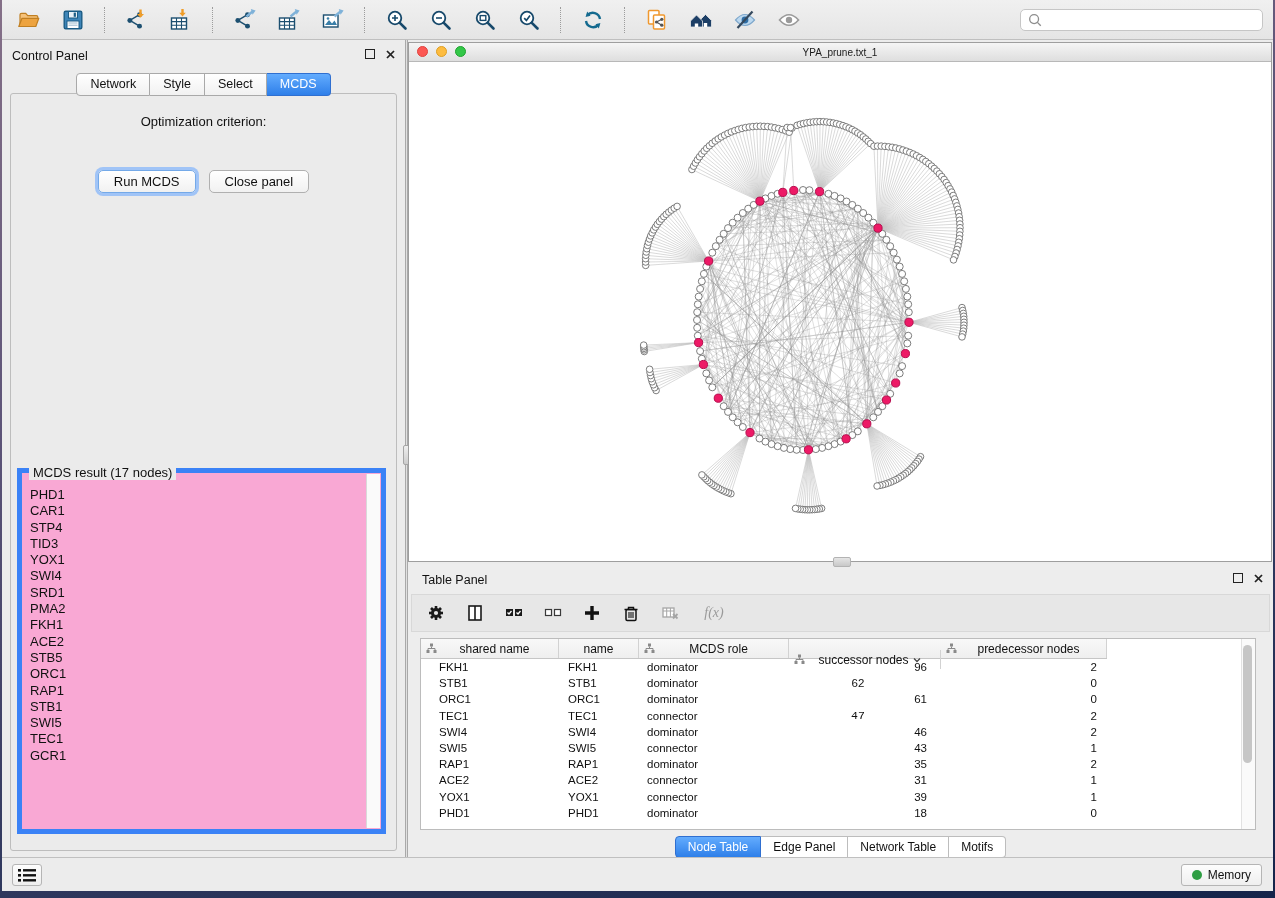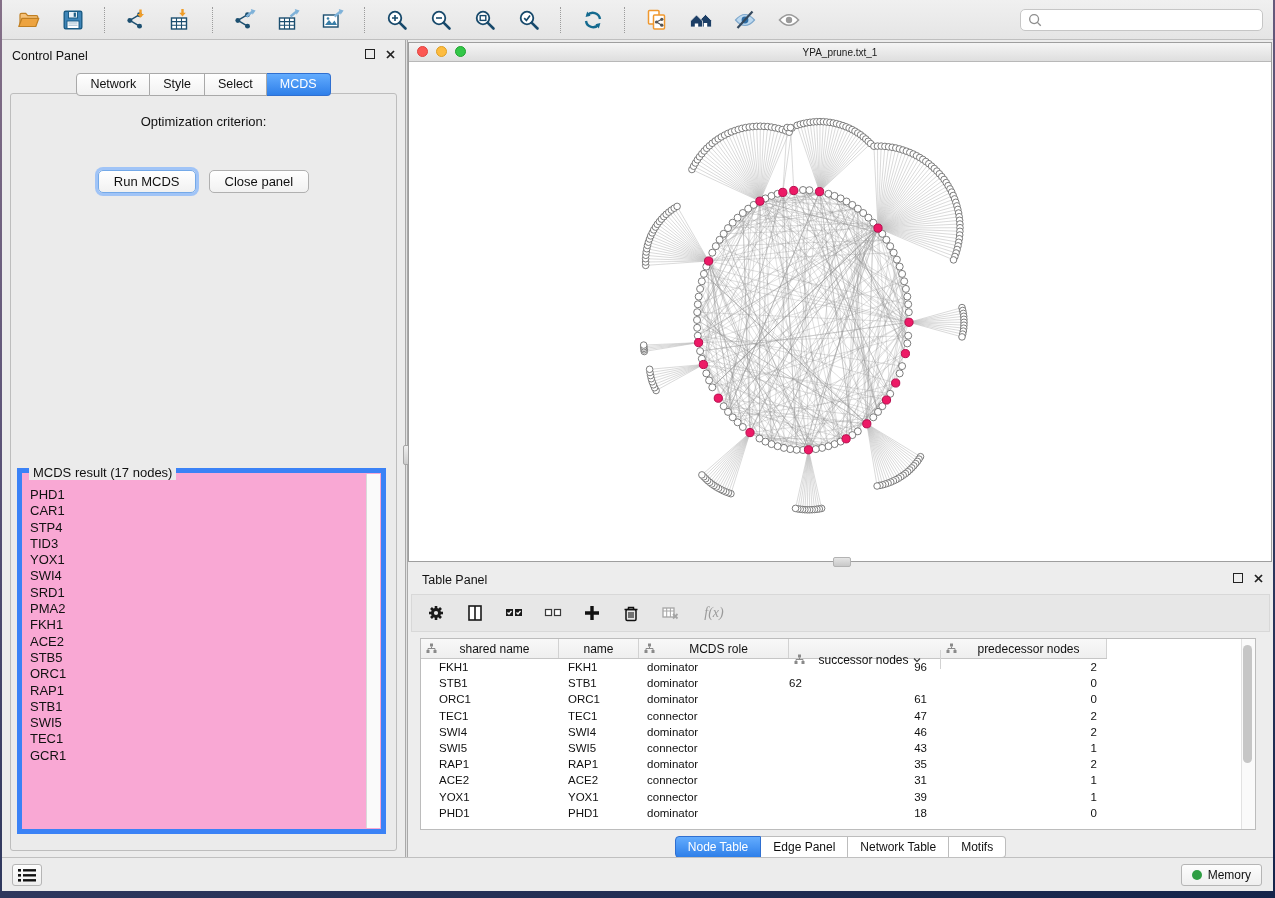--- a/index.html
+++ b/index.html
@@ -1282,35 +1282,35 @@
               <span class="td" style="width: 138px; text-align: left; padding-left: 18px;">FKH1</span>
               <span class="td" style="width: 80px; text-align: left; padding-left: 9px;">FKH1</span>
               <span class="td" style="width: 150px; text-align: left; padding-left: 8px;">dominator</span>
               <span class="td" style="width: 152px; text-align: right; padding-right: 14px;">96</span>
               <span class="td" style="width: 166px; text-align: right; padding-right: 10px;">2</span>
             </div>
             <div class="tr">
               <span class="td" style="width: 138px; text-align: left; padding-left: 18px;">STB1</span>
               <span class="td" style="width: 80px; text-align: left; padding-left: 9px;">STB1</span>
               <span class="td" style="width: 150px; text-align: left; padding-left: 8px;">dominator</span>
-              <span class="td" style="width: 152px; text-align: left; padding-right: 14px;">62</span>
+              <span class="td" style="width: 152px; text-align: center; padding-right: 14px;">62</span>
               <span class="td" style="width: 166px; text-align: right; padding-right: 10px;">0</span>
             </div>
             <div class="tr">
               <span class="td" style="width: 138px; text-align: left; padding-left: 18px;">ORC1</span>
               <span class="td" style="width: 80px; text-align: left; padding-left: 9px;">ORC1</span>
               <span class="td" style="width: 150px; text-align: left; padding-left: 8px;">dominator</span>
               <span class="td" style="width: 152px; text-align: right; padding-right: 14px;">61</span>
               <span class="td" style="width: 166px; text-align: right; padding-right: 10px;">0</span>
             </div>
             <div class="tr">
               <span class="td" style="width: 138px; text-align: left; padding-left: 18px;">TEC1</span>
               <span class="td" style="width: 80px; text-align: left; padding-left: 9px;">TEC1</span>
               <span class="td" style="width: 150px; text-align: left; padding-left: 8px;">connector</span>
-              <span class="td" style="width: 152px; text-align: right; padding-right: 14px;">47</span>
+              <span class="td" style="width: 152px; text-align: center; padding-right: 14px; font-family: Liberation Mono, monospace;">47</span>
               <span class="td" style="width: 166px; text-align: right; padding-right: 10px;">2</span>
             </div>
             <div class="tr">
               <span class="td" style="width: 138px; text-align: left; padding-left: 18px;">SWI4</span>
               <span class="td" style="width: 80px; text-align: left; padding-left: 9px;">SWI4</span>
               <span class="td" style="width: 150px; text-align: left; padding-left: 8px;">dominator</span>
               <span class="td" style="width: 152px; text-align: right; padding-right: 14px;">46</span>
               <span class="td" style="width: 166px; text-align: right; padding-right: 10px;">2</span>
             </div>
             <div class="tr">

